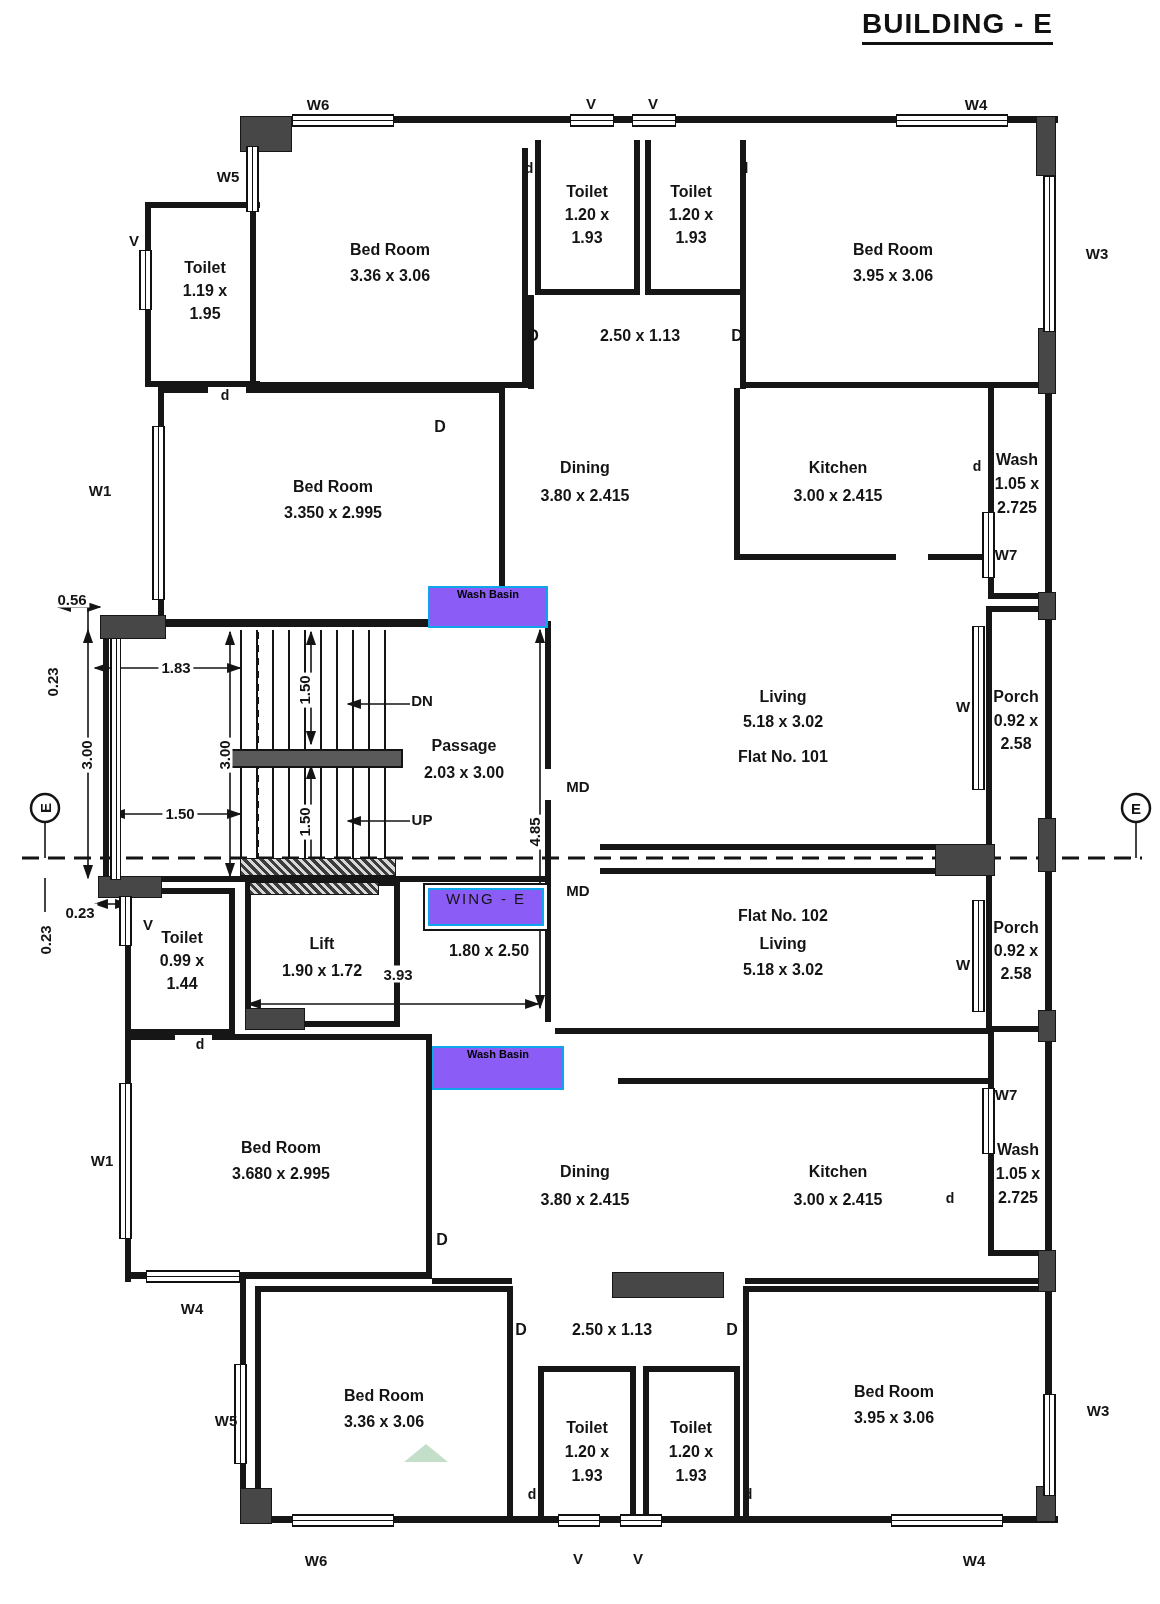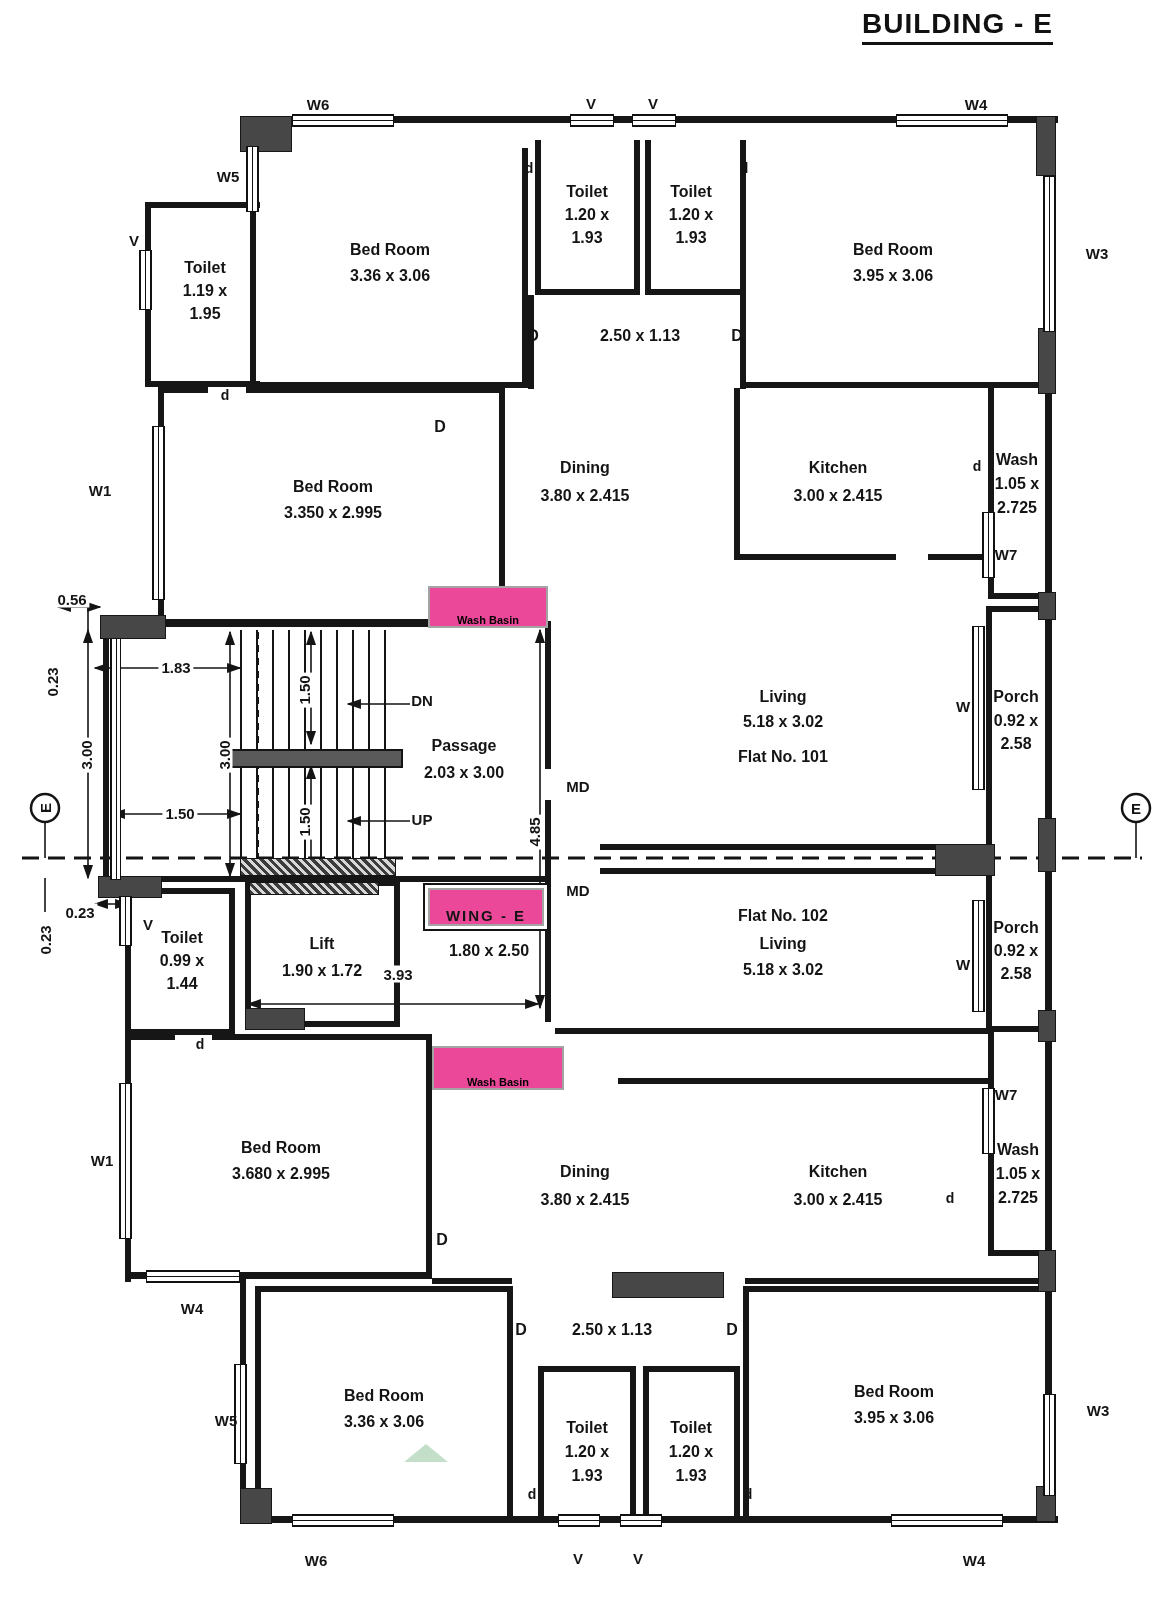--- a/index.html
+++ b/index.html
@@ -11,23 +11,23 @@
   .lbl{position:absolute;transform:translate(-50%,-50%);font-weight:700;font-size:16px;color:#141414;white-space:nowrap;z-index:40}
   .md{font-size:15px}
   .sm{font-size:14px}
   .tiny{font-size:11px}
   .rot{transform:translate(-50%,-50%) rotate(-90deg)}
   .dimtxt{background:#fff;padding:0 3px;font-size:15px}
   .title{position:absolute;left:862px;top:8px;font-size:28px;font-weight:700;letter-spacing:1px;color:#111;border-bottom:3px solid #111;padding-bottom:2px;z-index:50}
   .stairs{position:absolute;left:240px;top:630px;width:154px;height:246px;background:repeating-linear-gradient(to right,#141414 0 2px,transparent 2px 16px);z-index:9}
   .rail{position:absolute;left:229px;top:749px;width:170px;height:15px;background:#5a5a5a;border:2px solid #141414;z-index:13}
   .hatch{position:absolute;background:repeating-linear-gradient(45deg,#3c3c3c 0 3px,#d8d8d8 3px 6px);border:1px solid #141414;z-index:12}
-  .box{position:absolute;background:#ec4899;border:2px solid #a3a3a3;z-index:30;display:flex;align-items:flex-end;justify-content:center}
+  .box{position:absolute;background:#8b5cf6;border:2px solid #0ea5e9;z-index:30;display:flex;align-items:flex-start;justify-content:center}
   .dbl{box-shadow:0 0 0 3px #fff,0 0 0 5px #141414}
-  .wingtxt{font-weight:700;font-size:15px;letter-spacing:2px;color:#141414}
+  .wingtxt{font-weight:400;font-size:15px;letter-spacing:2px;color:#141414}
   svg.lines{position:absolute;left:0;top:0;z-index:5}
   .wm-center{position:absolute;left:88px;top:700px;font-size:78px;font-weight:400;letter-spacing:8px;color:rgba(125,125,125,.22);z-index:25;white-space:nowrap}
   .wm-suffix{color:rgba(110,175,145,.32)}
   .wm-a2z{position:absolute;left:340px;top:1452px;font-size:96px;font-weight:700;color:rgba(233,128,140,.42);z-index:25}
   .wm-prop{position:absolute;left:505px;top:1452px;font-size:96px;font-weight:700;z-index:25;
     background:linear-gradient(90deg,rgba(140,170,230,.60),rgba(235,140,140,.55),rgba(150,210,160,.60),rgba(140,170,230,.55),rgba(150,210,160,.60),rgba(240,170,110,.55),rgba(240,220,130,.65),rgba(150,210,160,.60));
     -webkit-background-clip:text;background-clip:text;color:transparent}
   .house{position:absolute;left:404px;top:1444px;width:0;height:0;border-left:22px solid transparent;border-right:22px solid transparent;border-bottom:18px solid rgba(125,185,135,.45);z-index:26}
 </style>
 </head>

